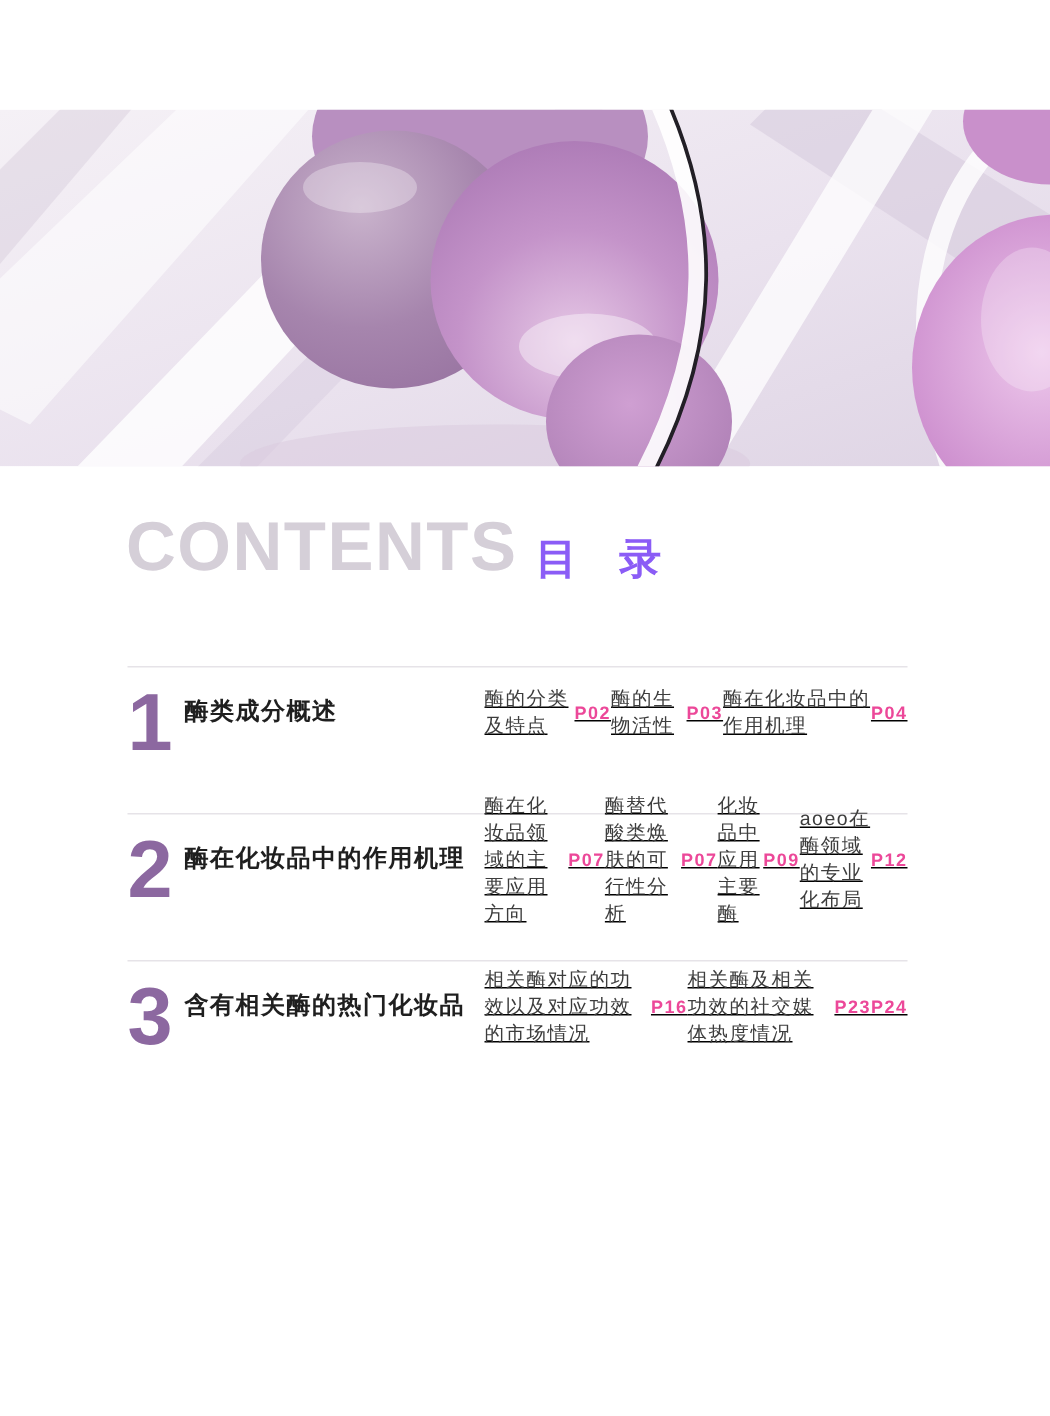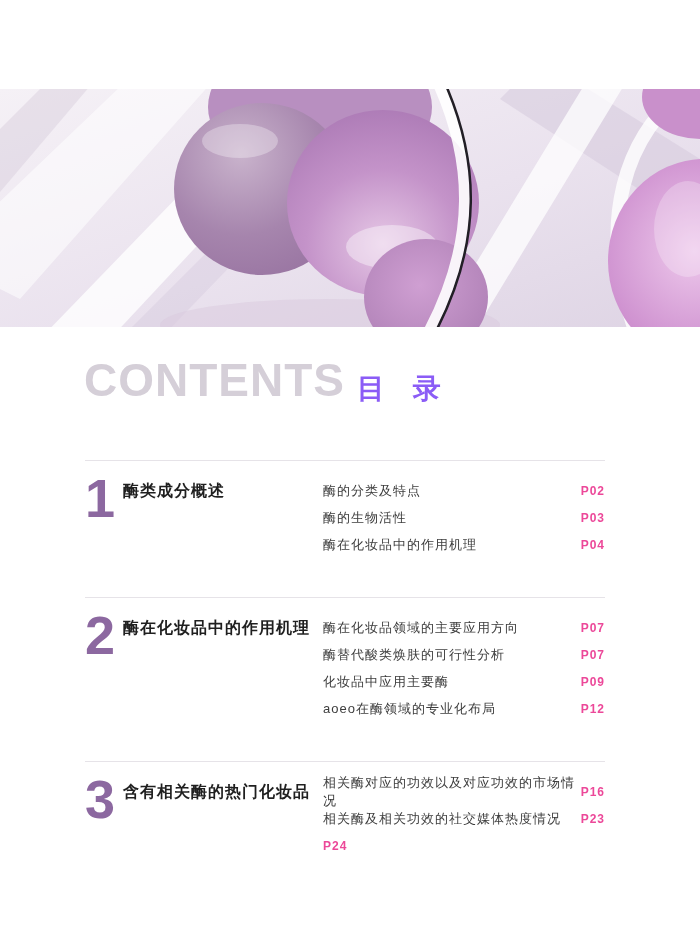--- a/index.html
+++ b/index.html
@@ -1,19 +1,19 @@
 <!DOCTYPE html>
 <html><head>
 <meta charset="utf-8">
 <style>
   html,body{margin:0;padding:0;background:#ffffff;}
   .page{
     position:relative;
     width:700px;height:922px;
-    margin:16px auto;
+    margin:0 auto;
     background:#ffffff;
     overflow:hidden;
     font-family:"Liberation Sans","DejaVu Sans",sans-serif;
   }
   
   .hero{
     position:absolute;left:0;top:73px;width:700px;height:238px;
     overflow:hidden;
   }
   .hero svg{display:block;width:700px;height:238px;}
@@ -42,21 +42,21 @@
   .sec-left{width:238px;display:flex;align-items:flex-start;flex-shrink:0;}
   .sec-number{
     width:38px;flex-shrink:0;
     font-size:54px;font-weight:bold;line-height:42px;
     color:#8c68a0;
   }
   .sec-title{
     font-size:16px;font-weight:bold;color:#1f1f1f;
     line-height:27px;letter-spacing:1px;
   }
-  .sec-items{flex:1;display:flex;flex-direction:column;}
+  .sec-items{flex:1;display:flex;flex-direction:row;text-decoration:underline;}
   .toc-row{
     height:27px;display:flex;align-items:center;
     justify-content:space-between;
   }
   .toc-label{
     font-size:13px;color:#3d3d3d;letter-spacing:1px;
   }
   .toc-page{
     font-size:12px;font-weight:bold;color:#ec4899;letter-spacing:1px;
   }

